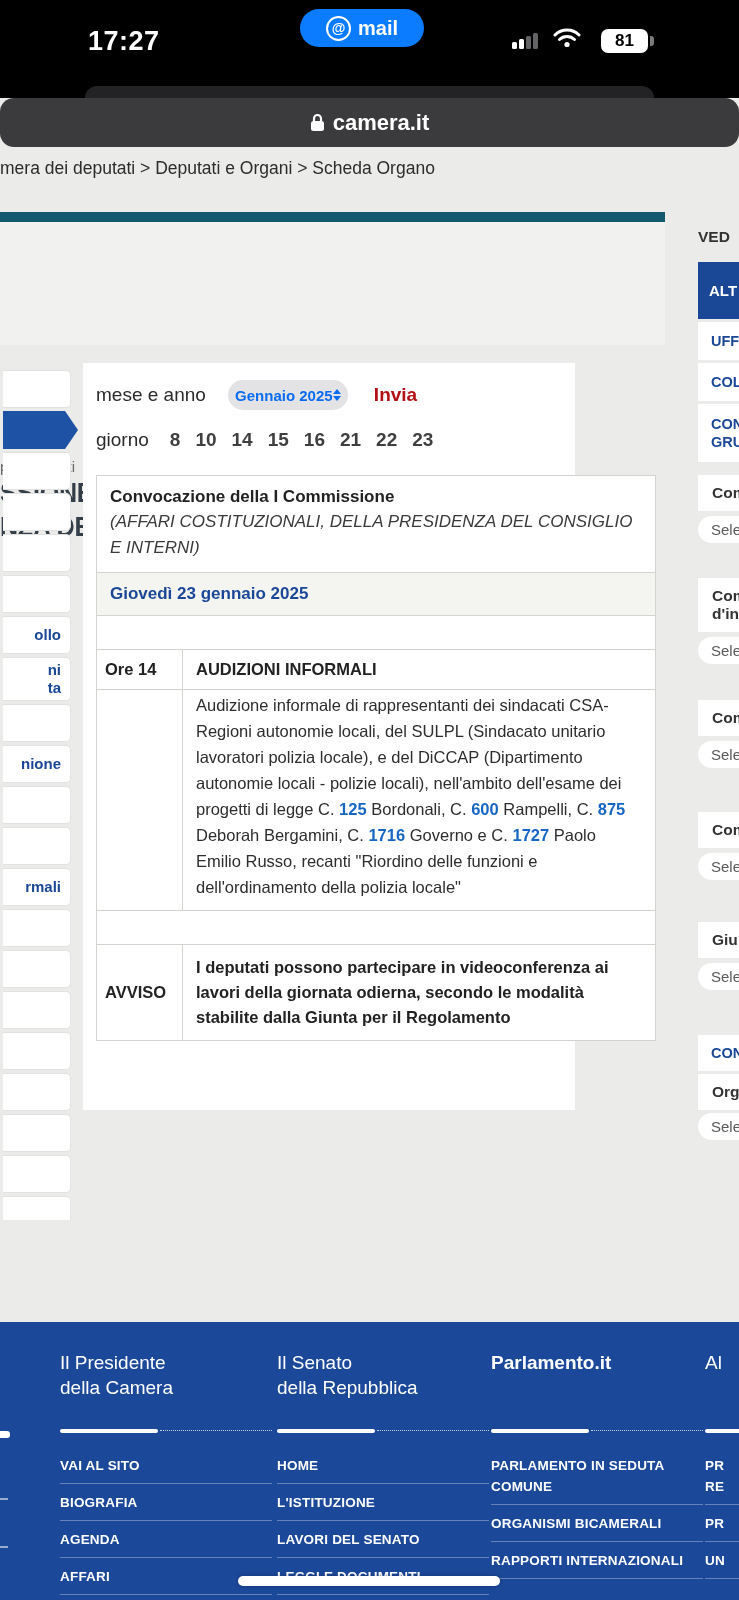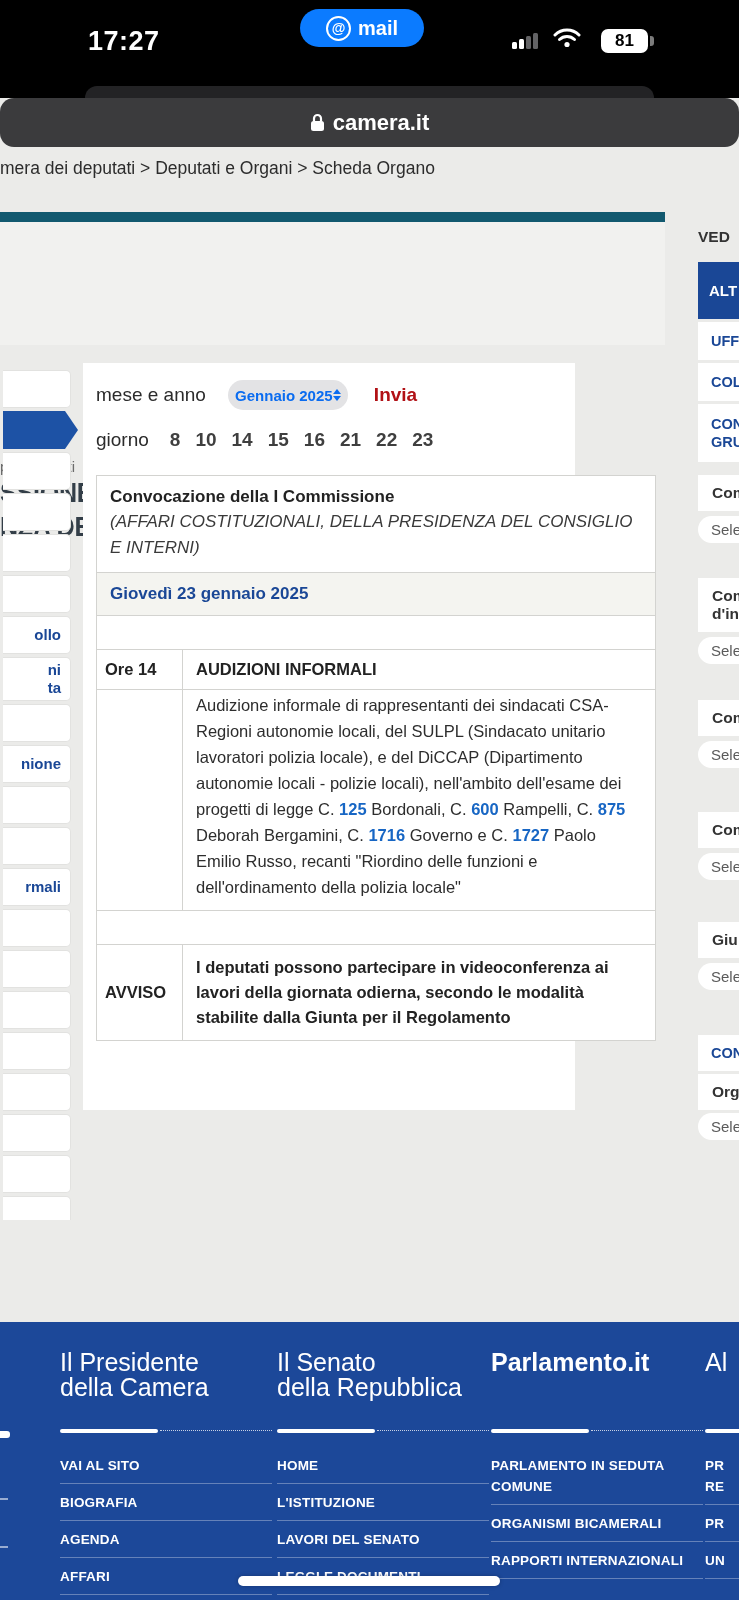--- a/index.html
+++ b/index.html
@@ -84,21 +84,21 @@
   .col-body{flex:1;padding:10px 13px;}
   .bold-dark{font-weight:bold;color:#222;font-size:16.5px;}
   #audizione-text{font-size:16.5px;color:#2d2d2d;line-height:26px;padding-top:2px;}
   #audizione-text .lk{color:#1766c4;font-weight:bold;margin-top:40px;}
   .avviso-label{display:flex;align-items:center;justify-content:flex-start;font-weight:bold;color:#222;font-size:16.5px;}
   #avviso-text{font-weight:bold;color:#222;font-size:16.5px;line-height:25px;}
 
   
   #footer{position:absolute;left:0;top:1322px;width:739px;height:278px;background:#1c4899;overflow:hidden;}
   .fcol{position:absolute;top:28px;width:212px;}
-  .fcol h3{margin:0;color:#fff;font-size:25px;font-weight:normal;line-height:25px;min-height:50px;}
+  .fcol h3{margin:0;color:#fff;font-size:19px;font-weight:normal;line-height:25px;min-height:50px;}
   .frule{margin-top:28px;display:flex;align-items:center;height:5px;}
   .frule .solid{width:98px;height:4px;background:#fff;border-radius:2px;}
   .frule .dots{flex:1;border-top:1.5px dotted rgba(255,255,255,.75);margin-left:2px;}
   .flinks{margin-top:14px;}
   .flink{color:#fff;font-size:13.5px;font-weight:bold;letter-spacing:.2px;line-height:21px;padding:8px 0 7px 0;
     border-bottom:1px solid rgba(255,255,255,.32);white-space:pre-line;}
   .sliver{position:absolute;background:#fff;}
   #home-indicator{position:absolute;left:238px;top:1576px;width:262px;height:10px;background:#fff;border-radius:6px;box-shadow:0 0 4px rgba(0,0,0,.25);}
 </style>
 </head>

